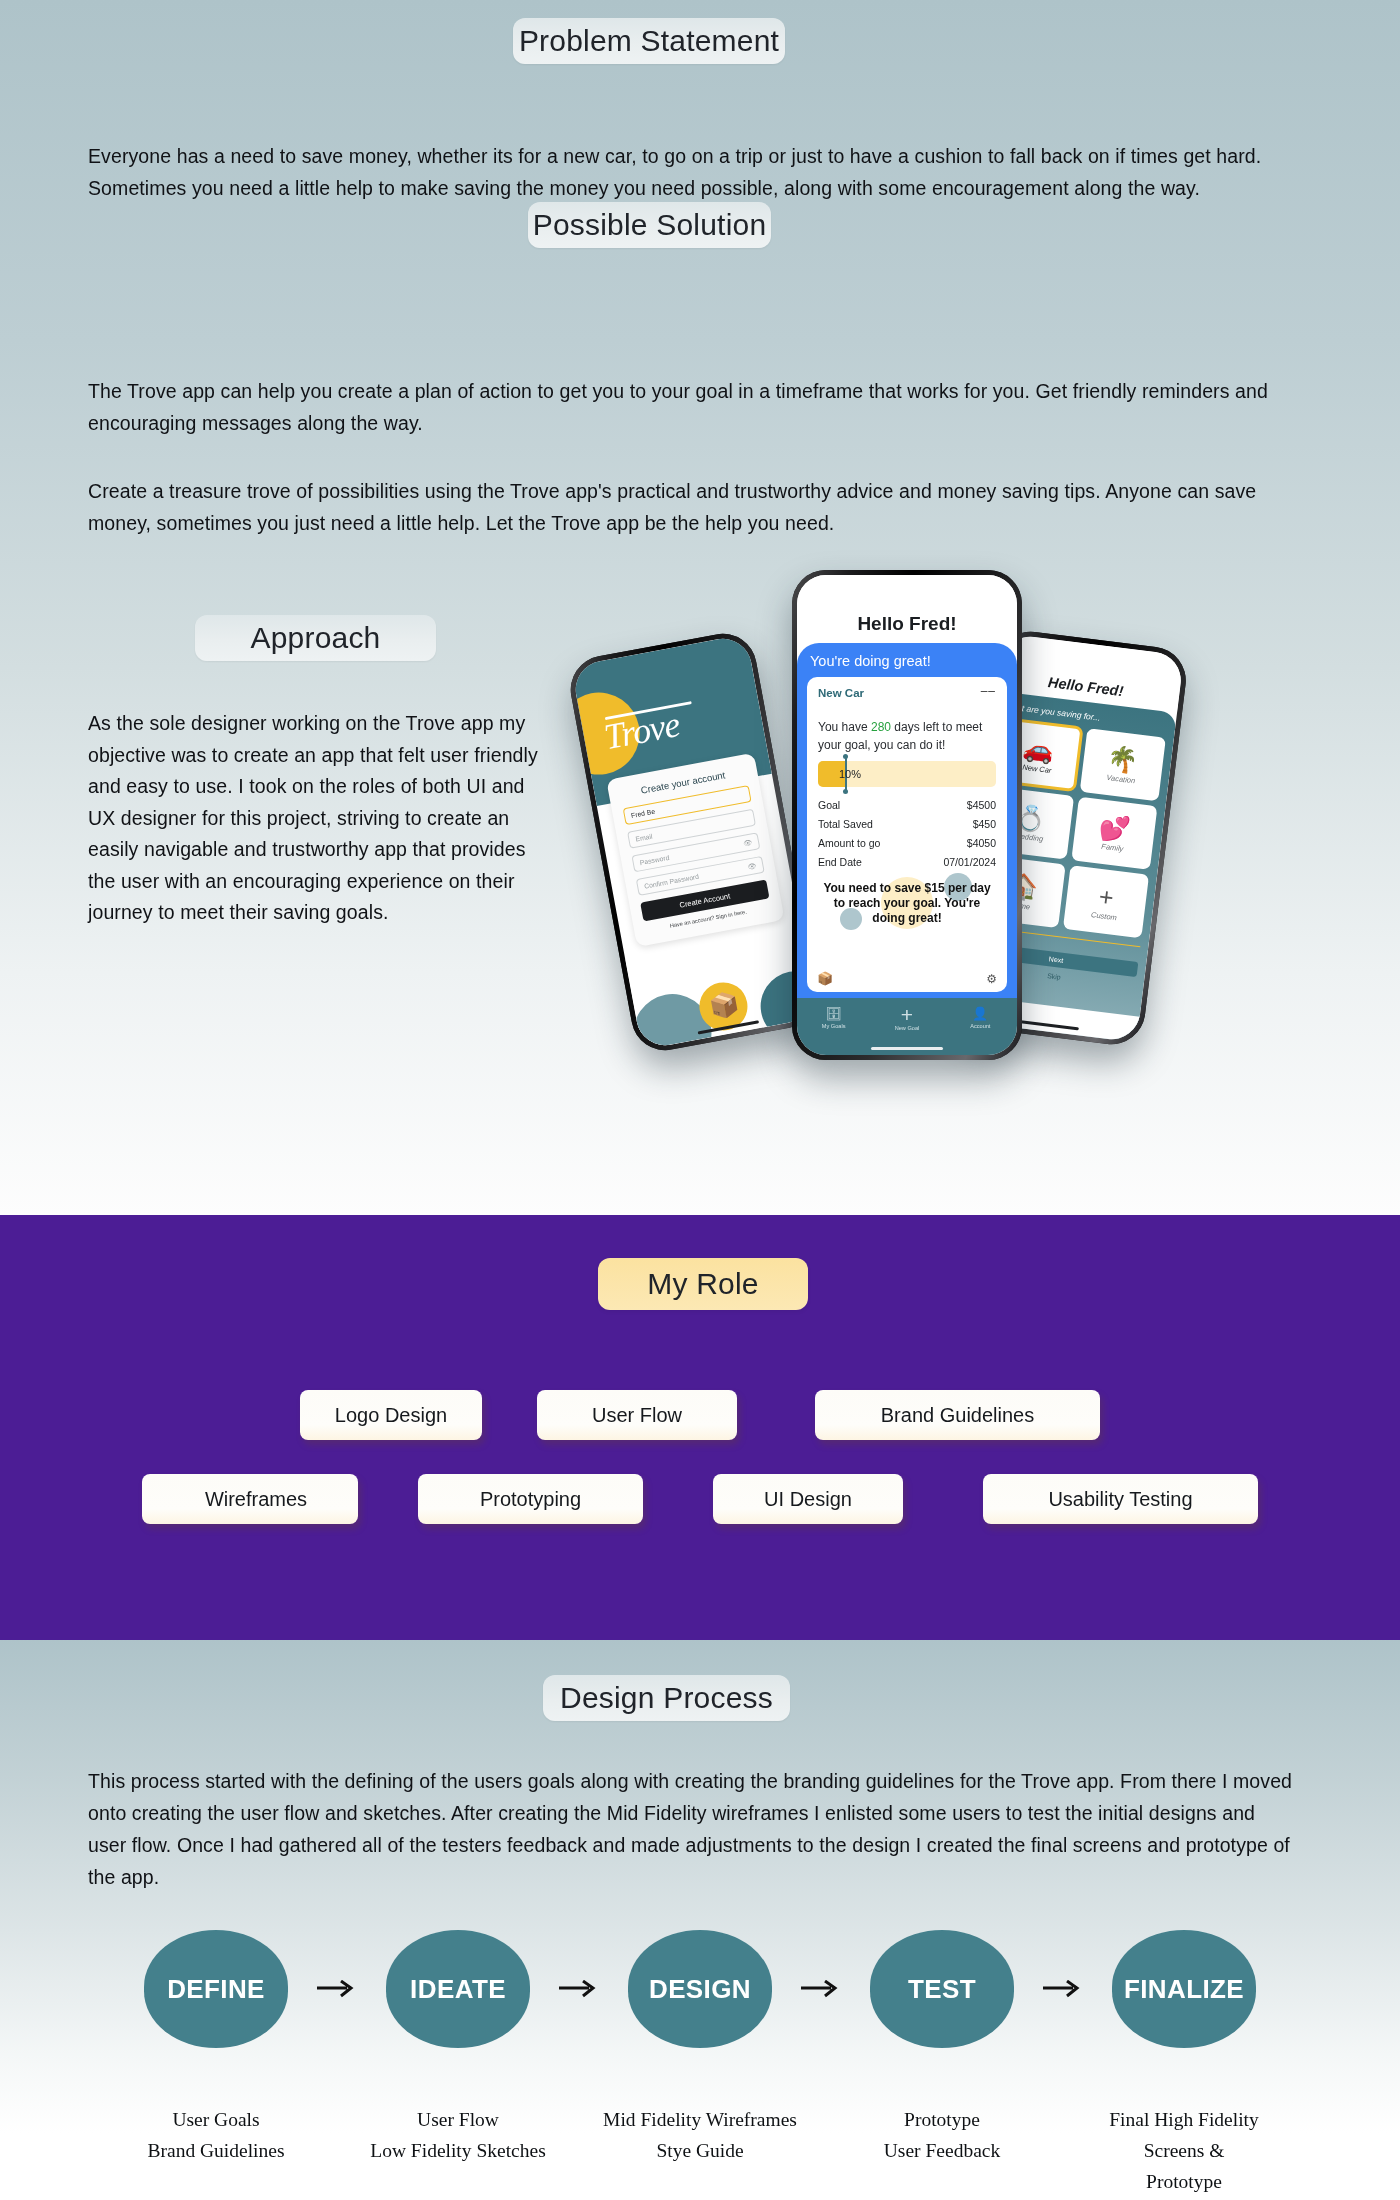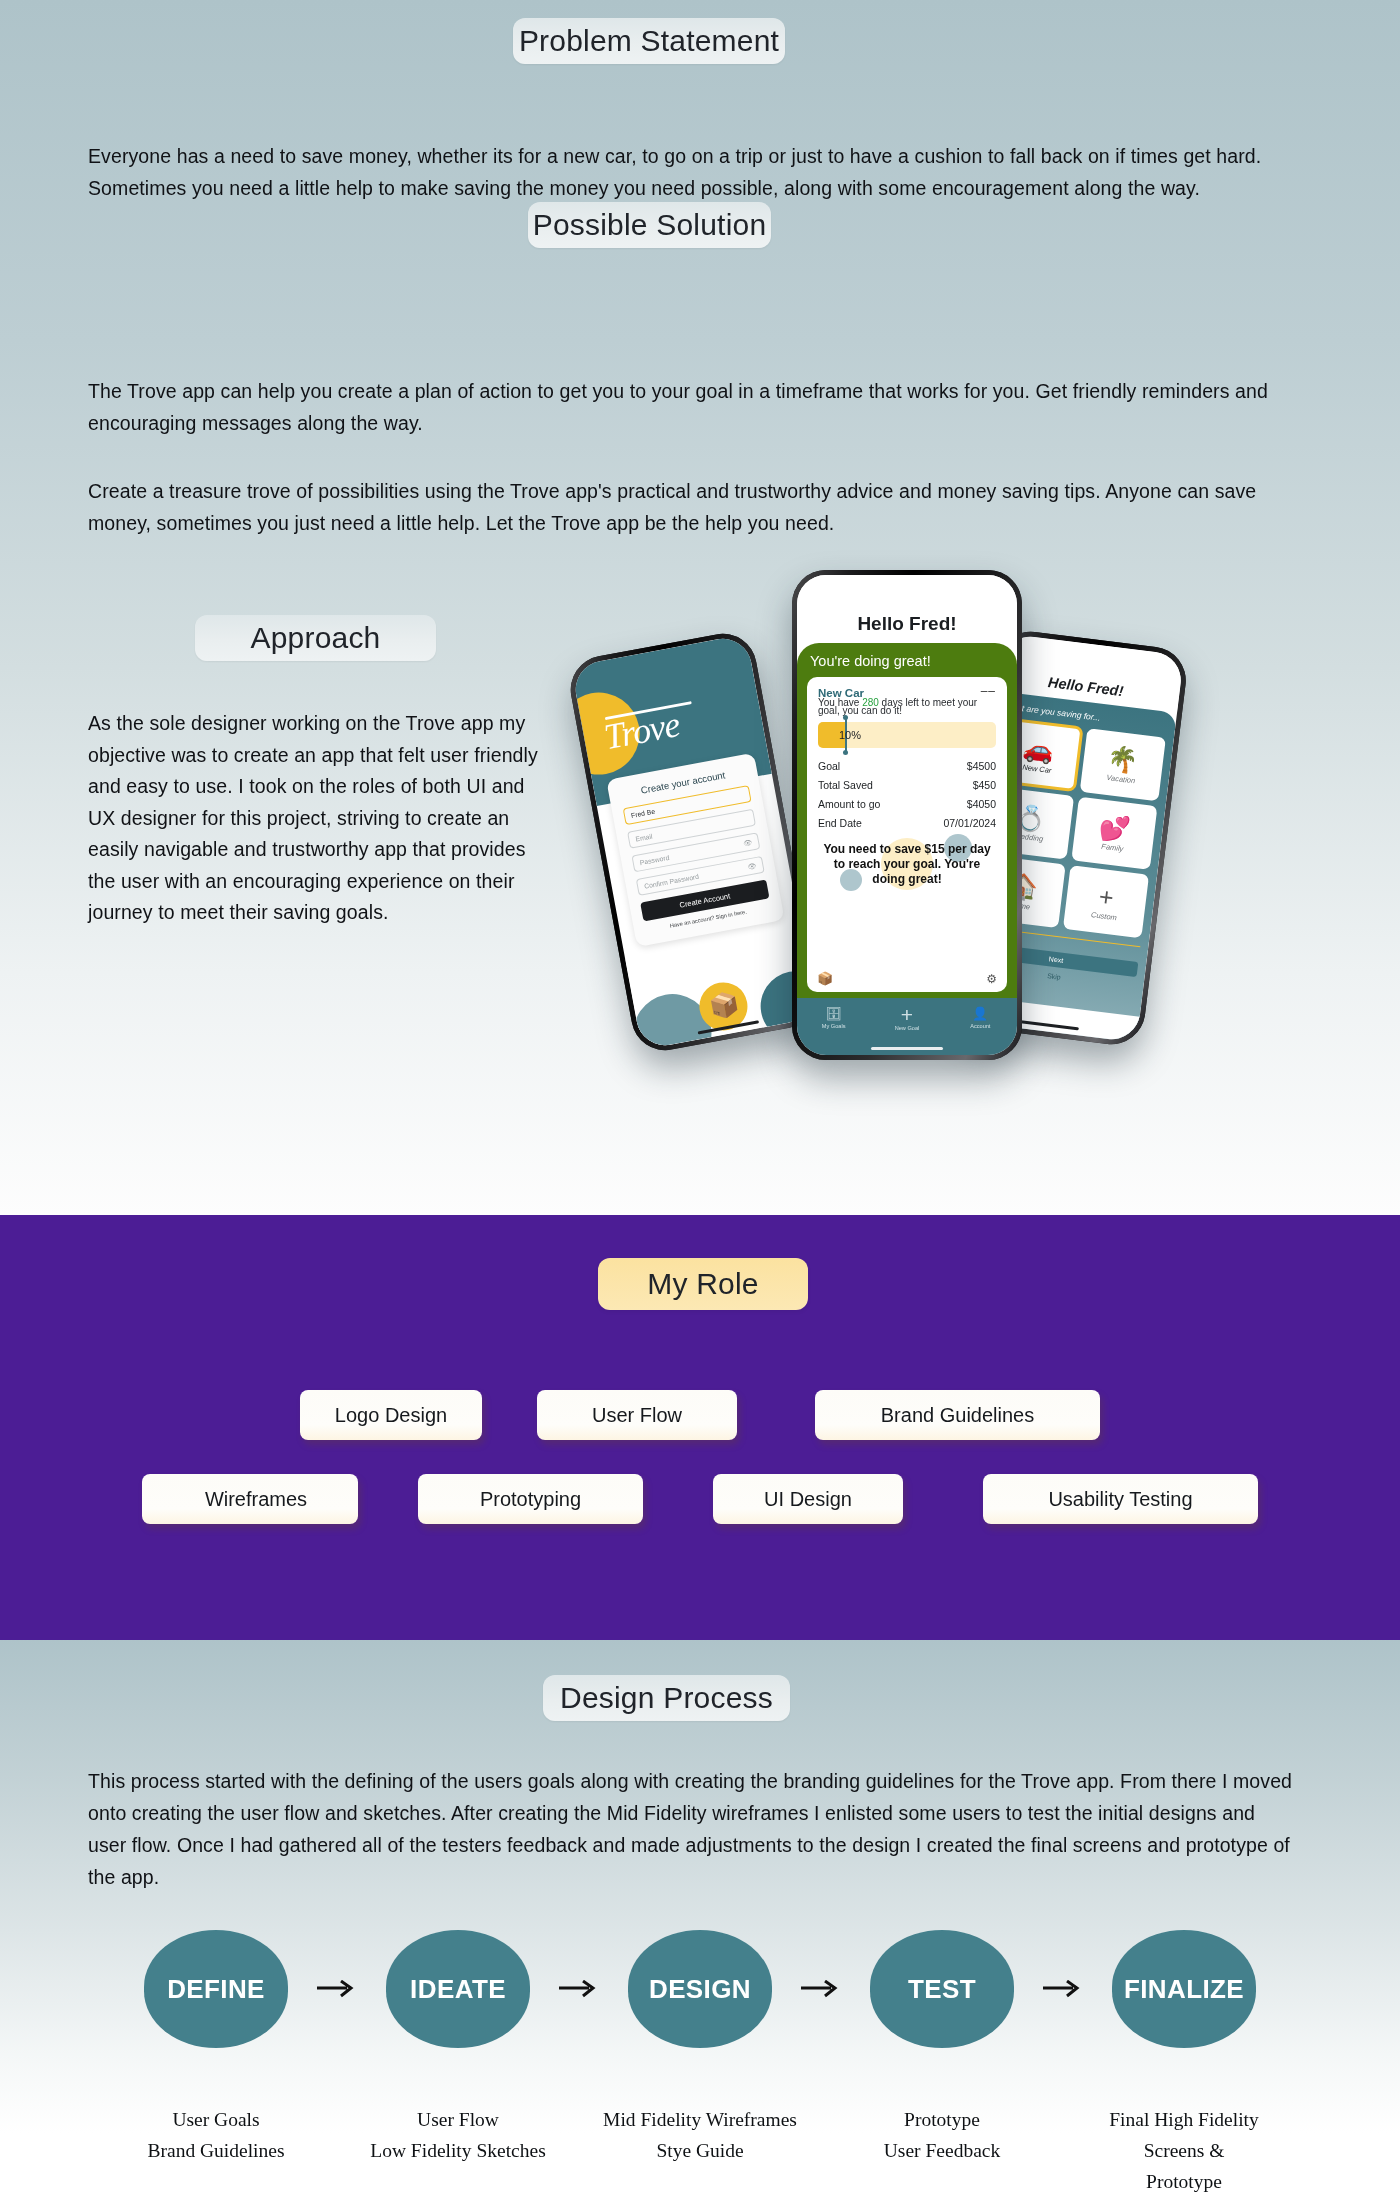--- a/index.html
+++ b/index.html
@@ -94,29 +94,29 @@
   .lp-chest { position:absolute; left:50%; transform:translateX(-50%); bottom:14px; font-size:24px; color:#111; }
 
   
   #phone-center {
     left: 192px; top: 0px; width: 230px; height: 490px;
     z-index: 3;
   }
   .cp-head { position:absolute; left:0; right:0; top:0; height:68px; background:#fff;
              display:flex; align-items:flex-end; justify-content:center; padding-bottom:8px; }
   .cp-head span { font-size:19px; font-weight:700; color:#1a1d21; }
-  .cp-body { position:absolute; left:0; right:0; top:68px; bottom:57px; background:#4d7c0f;
+  .cp-body { position:absolute; left:0; right:0; top:68px; bottom:57px; background:#3b82f6;
              border-radius:22px 22px 0 0; padding:10px 0 0; }
   .cp-great { font-size:14.5px; color:#fff; padding:0 13px 8px; }
   .cp-card { margin:0 10px; background:#fff; border-radius:10px; padding:10px 11px 8px;
              height:calc(100% - 30px); position:relative; overflow:hidden; }
   .cp-card-head { display:flex; justify-content:space-between; align-items:flex-start; }
   .cp-goalname { font-size:11.5px; font-weight:700; color:#2f6a77; }
   .cp-dots { color:#333; font-size:12px; letter-spacing:1px; line-height:8px; }
-  .cp-sub { font-size:10px; color:#2a2d31; line-height:8px; margin-top:0; }
+  .cp-sub { font-size:12px; color:#2a2d31; line-height:18px; margin-top:19px; }
   .cp-sub b { color:#27a13f; font-weight:400; }
   .cp-progress { margin-top:7px; height:26px; background:#fdeec6; border-radius:5px; position:relative;
                  display:flex; align-items:center; }
   .cp-fill { position:absolute; left:0; top:0; bottom:0; width:16%; background:#f0bc2b; border-radius:5px 0 0 5px; }
   .cp-pct { position:relative; z-index:2; font-size:11px; color:#1d2024; font-weight:400; margin-left:21px; }
   .cp-handle { position:absolute; left:15.3%; top:-4px; bottom:-4px; width:1.5px; background:#3c7480; }
   .cp-handle::before, .cp-handle::after { content:""; position:absolute; left:-2px; width:5px; height:5px;
       border-radius:50%; background:#3c7480; }
   .cp-handle::before { top:-3px; } .cp-handle::after { bottom:-3px; }
   .cp-rows { margin-top:12px; }

